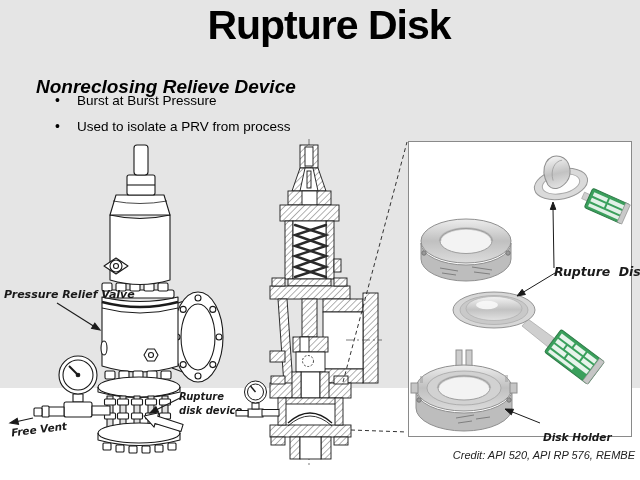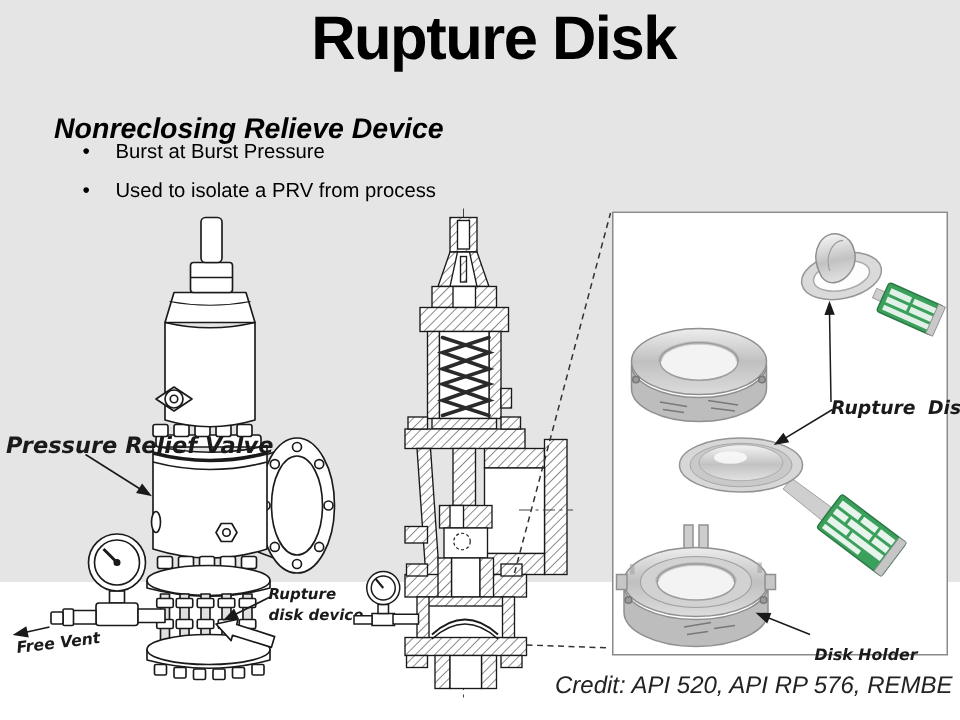--- a/index.html
+++ b/index.html
@@ -10,28 +10,28 @@
          font-size:41px;font-weight:bold;letter-spacing:-1px;
          font-family:"Liberation Sans",sans-serif;}
   .subtitle{position:absolute;top:60px;left:20px;margin:16px;
             font-size:19px;font-style:italic;font-weight:bold;}
   .bullets{position:absolute;top:93px;left:55px;margin:0;padding:0;list-style:none;
            font-size:13.5px;}
   .bullets li{position:relative;margin-bottom:11px;padding-left:22px;}
   .bullets li::before{content:"\2022";position:absolute;left:0;top:-1px;font-size:14px;}
   .hand{position:absolute;font-family:"DejaVu Sans",sans-serif;font-style:italic;
         font-weight:bold;color:#1a1a1a;white-space:nowrap;}
-  .lbl-prv{left:4px;top:288px;font-size:15px;font-style:italic;}
+  .lbl-prv{left:4px;top:288px;font-size:11px;font-style:italic;}
   .lbl-rupture{left:179px;top:390px;font-size:10px;line-height:14px;}
   .lbl-freevent{left:11px;top:423px;font-size:10.5px;transform:rotate(-7deg);}
   .lbl-rd{left:145px;top:122px;font-size:12.5px;word-spacing:4px;}
   .lbl-dh{left:134px;top:276px;font-size:10.5px;margin-top:13px;}
   .detail-box{position:absolute;left:408px;top:141px;width:222px;height:294px;
               border:1px solid #8a8a8a;background:#fff;}
-  .credit{position:absolute;top:449px;right:5px;font-size:16px;font-style:italic;color:#222;}
+  .credit{position:absolute;top:449px;right:5px;font-size:11px;font-style:italic;color:#222;}
   svg{position:absolute;}
   #svg-left{left:0;top:140px;}
   #svg-mid{left:228px;top:135px;}
   #svg-overlay{left:0;top:0;pointer-events:none;}
   #svg-box{left:0;top:0;}
 </style>
 </head>
 <body>
 
 <div class="slide">

